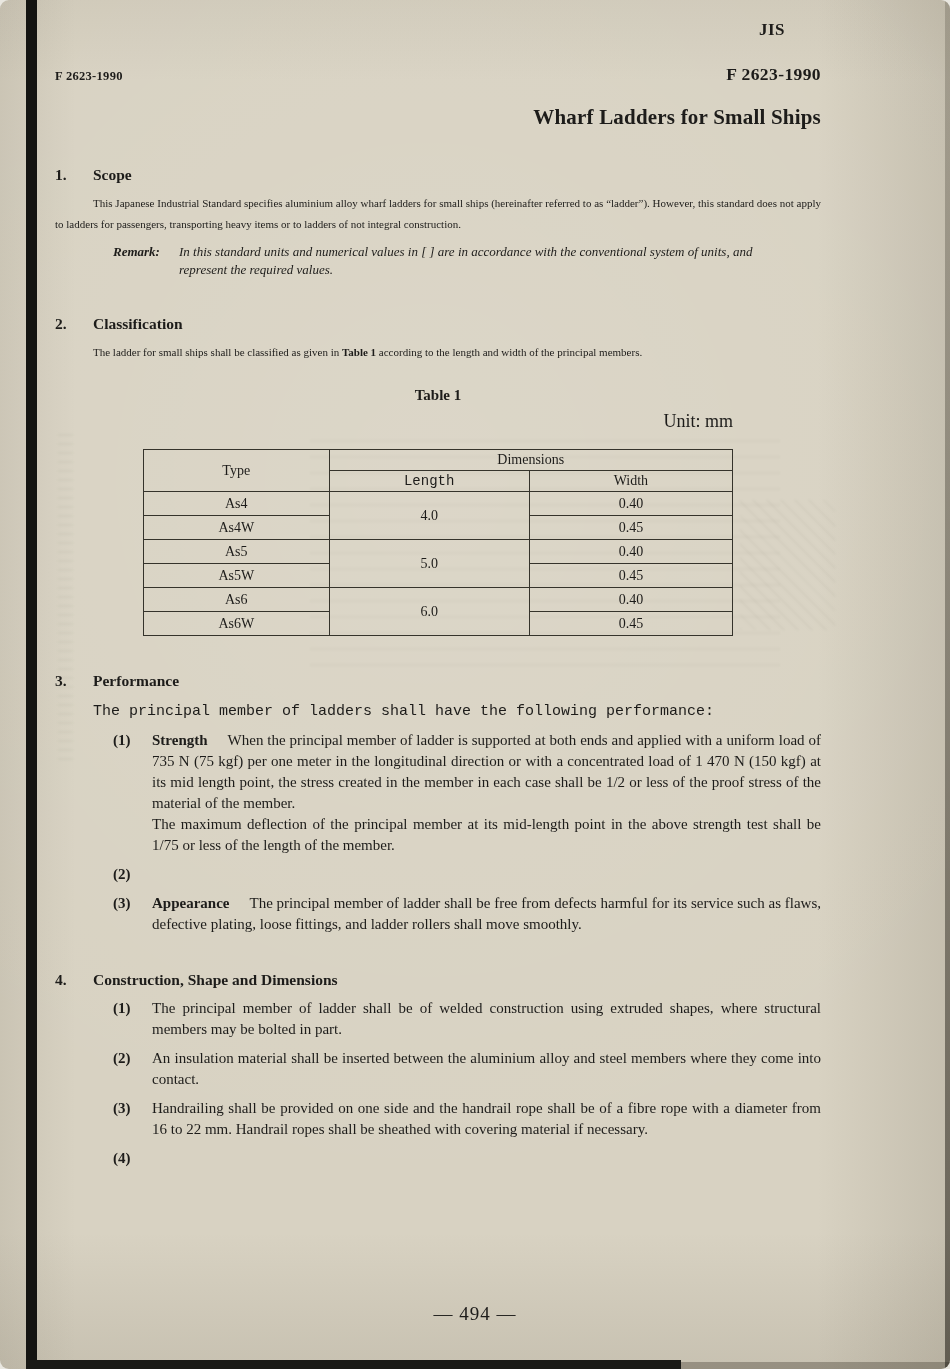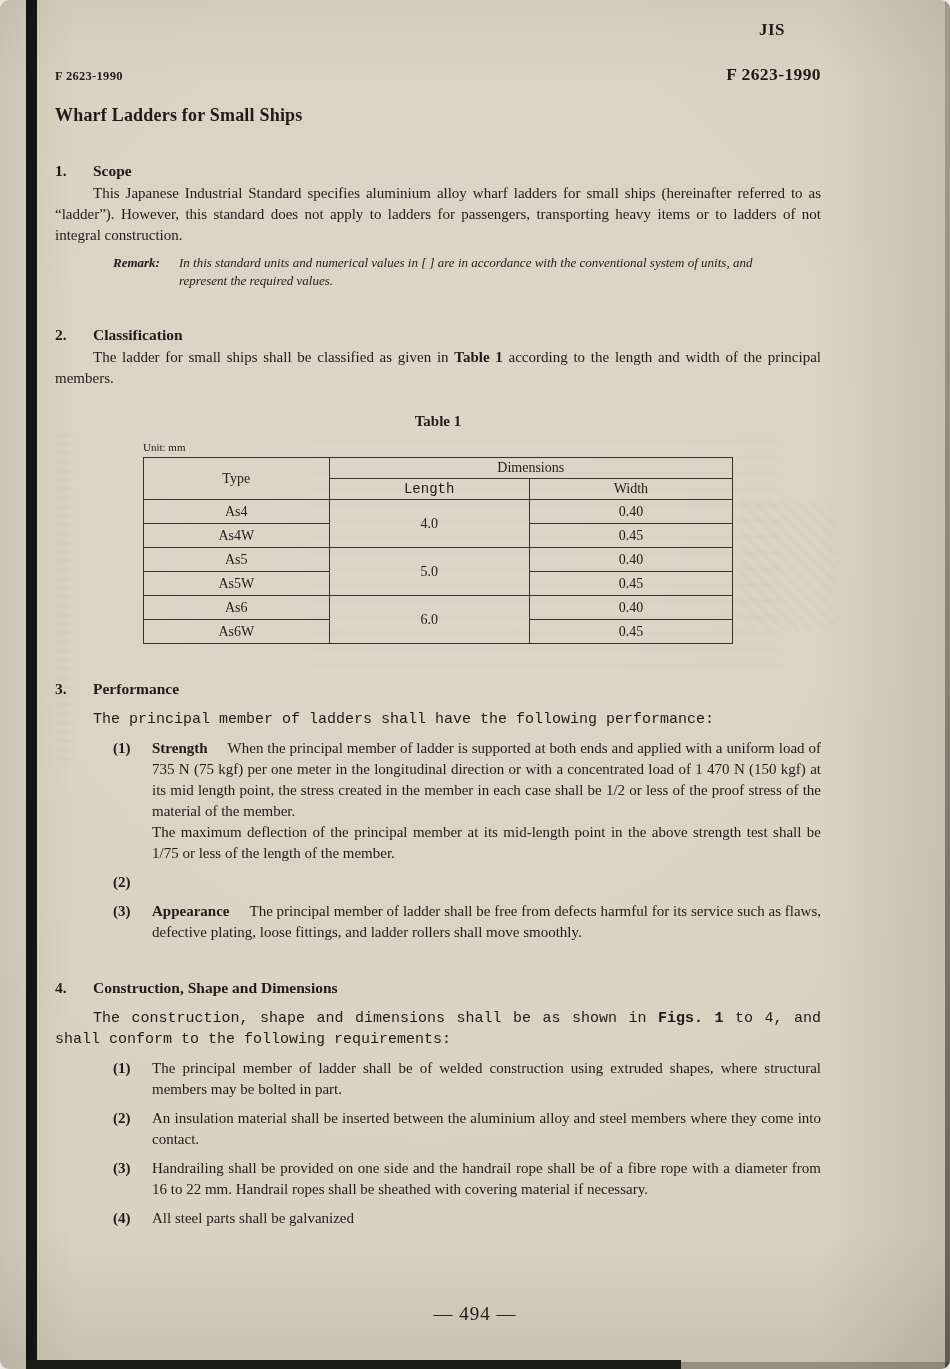--- a/index.html
+++ b/index.html
@@ -35,35 +35,35 @@
   .bleed-3 { left:740px; top:500px; width:95px; height:130px;
     background:repeating-linear-gradient(45deg, rgba(110,115,95,0.12) 0 2px, transparent 2px 10px); }
 
   .content { position:absolute; left:55px; top:0; width:766px; }
 
   .jis { padding:20px 36px 0 0; text-align:right; font-weight:bold; font-size:17px; letter-spacing:0.5px; }
   .doc-line { display:flex; justify-content:space-between; align-items:baseline; margin-top:24px; }
   .doc-small { font-size:12.5px; font-weight:bold; letter-spacing:0.3px; }
   .doc-large { font-size:17.5px; font-weight:bold; letter-spacing:0.4px; }
 
-  .title { margin-top:20px; text-align:left; font-size:18px; font-weight:bold; letter-spacing:0.2px; }
+  .title { margin-top:20px; text-align:right; font-size:21px; font-weight:bold; letter-spacing:0.2px; }
 
   .sec-head { display:flex; margin-top:34px; font-size:15.5px; font-weight:bold; line-height:21px; }
   .sec-num { width:38px; flex-shrink:0; }
 
-  .para { margin-top:2px; font-size:15px; line-height:21px; text-align:justify; text-indent:38px; }
+  .para { margin-top:8px; font-size:11px; line-height:21px; text-align:justify; text-indent:38px; }
 
   .remark { display:flex; margin:8px 0 0 58px; width:700px; font-size:13px; line-height:18px;font-style:italic; }
   .remark-label { width:66px; flex-shrink:0; font-weight:bold; }
   .remark-text { max-width:600px; }
 
   .table-wrap { width:590px; margin:22px auto 0; }
   .table-caption { text-align:center; font-size:15px; font-weight:bold; line-height:20px; }
-  .table-unit { font-size:11px; margin-top:8px; line-height:16px; }
-  table { width:100%; border-collapse:collapse; margin-top:2px; font-size:14px; border:1.5px solid #35332b;padding-left:33px; }
+  .table-unit { text-align:right; font-size:18px; margin-top:8px; line-height:16px; }
+  table { width:100%; border-collapse:collapse; margin-top:20px; font-size:14px; border:1.5px solid #35332b;padding-left:33px; }
   th, td { border:1px solid #35332b; text-align:center; font-weight:normal; padding:1px 4px; }
   th { height:21px; }
   td { height:24px; }
   .col-type { width:31.5%; }
   .col-len  { width:34%;font-family:Liberation Mono, monospace; }
 
   .intro { margin-top:10px; font-size:15px; line-height:21px; text-align:justify; text-indent:38px;font-family:Liberation Mono, monospace; }
   .item { display:flex; margin-top:8px; font-size:15px; line-height:21px; }
   .item-num { margin-left:58px; width:39px; flex-shrink:0; font-weight:bold; }
   .item-body { flex:1; text-align:justify; }
@@ -178,35 +178,33 @@
       <span class="item-num">(3)</span>
       <div class="item-body">
         <p class="jtext"><b class="item-label">Appearance</b><span>The principal member of ladder shall be free from defects harmful for its service such as flaws, defective plating, loose fittings, and ladder rollers shall move smoothly.</span></p>
       </div>
     </div>
 
     <div class="sec-head">
       <span class="sec-num">4.</span>
       <span>Construction, Shape and Dimensions</span>
     </div>
-    <p class="intro"><span>The construction, shape and dimensions shall be as shown in </span><b>Figs. 1</b><span> to 4, and shall conform to the following requirements:</span></p>
 
     <div class="item">
       <span class="item-num">(1)</span>
       <div class="item-body">The principal member of ladder shall be of welded construction using extruded shapes, where structural members may be bolted in part.</div>
     </div>
     <div class="item">
       <span class="item-num">(2)</span>
       <div class="item-body">An insulation material shall be inserted between the aluminium alloy and steel members where they come into contact.</div>
     </div>
     <div class="item">
       <span class="item-num">(3)</span>
       <div class="item-body">Handrailing shall be provided on one side and the handrail rope shall be of a fibre rope with a diameter from 16 to 22 mm.  Handrail ropes shall be sheathed with covering material if necessary.</div>
     </div>
     <div class="item">
       <span class="item-num">(4)</span>
-      <div class="item-body">All steel parts shall be galvanized</div>
     </div>
 
   </div>
 
   <div class="footer">— 494 —</div>
 </div>
 
 </body></html>

